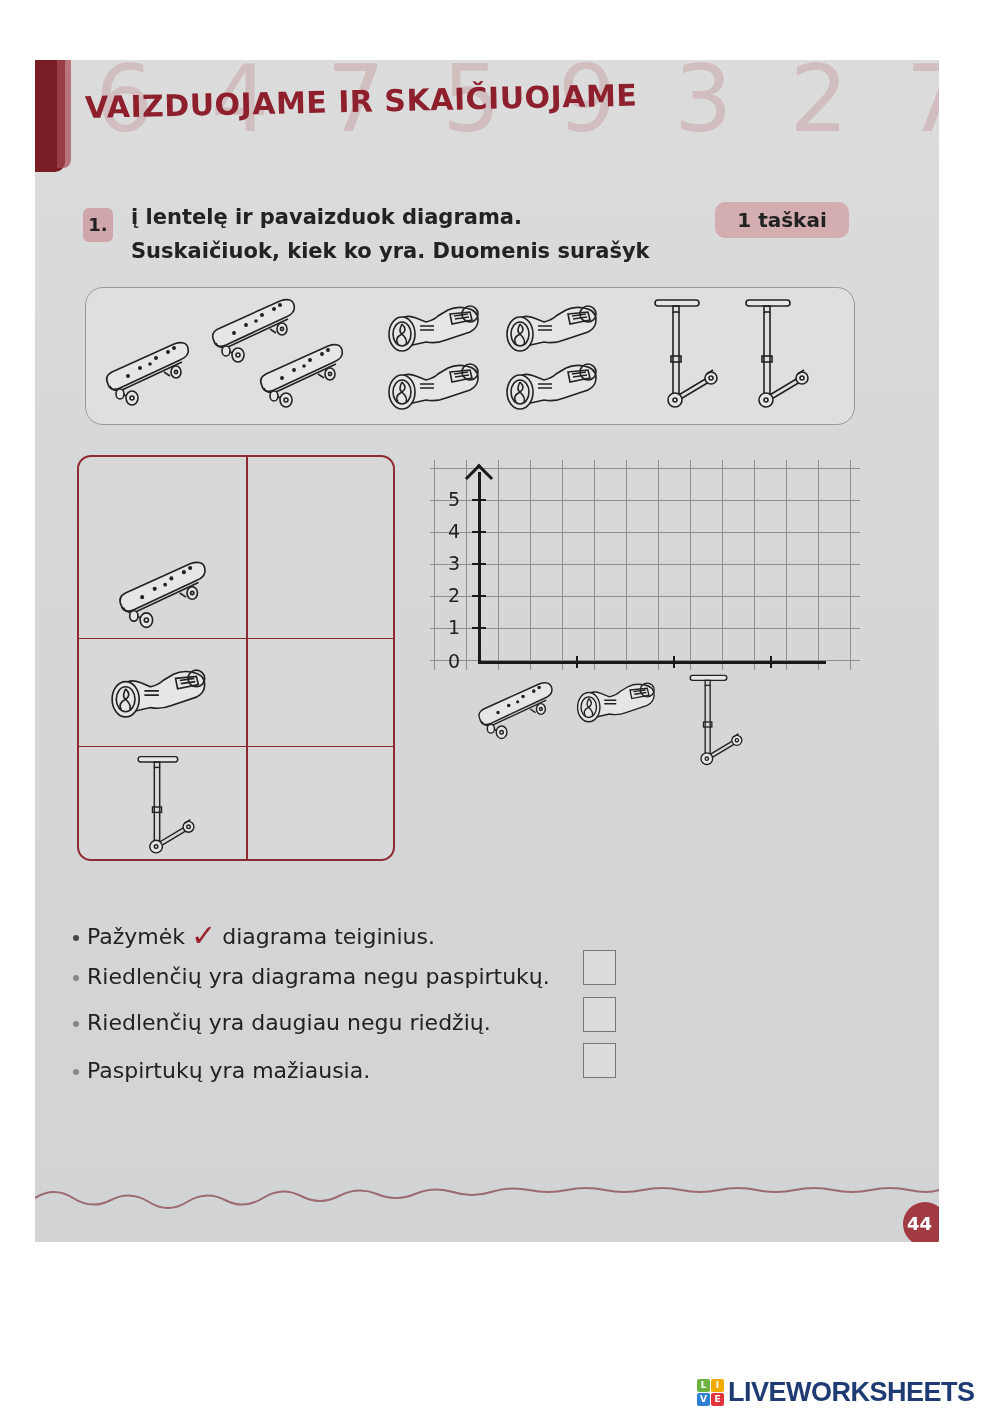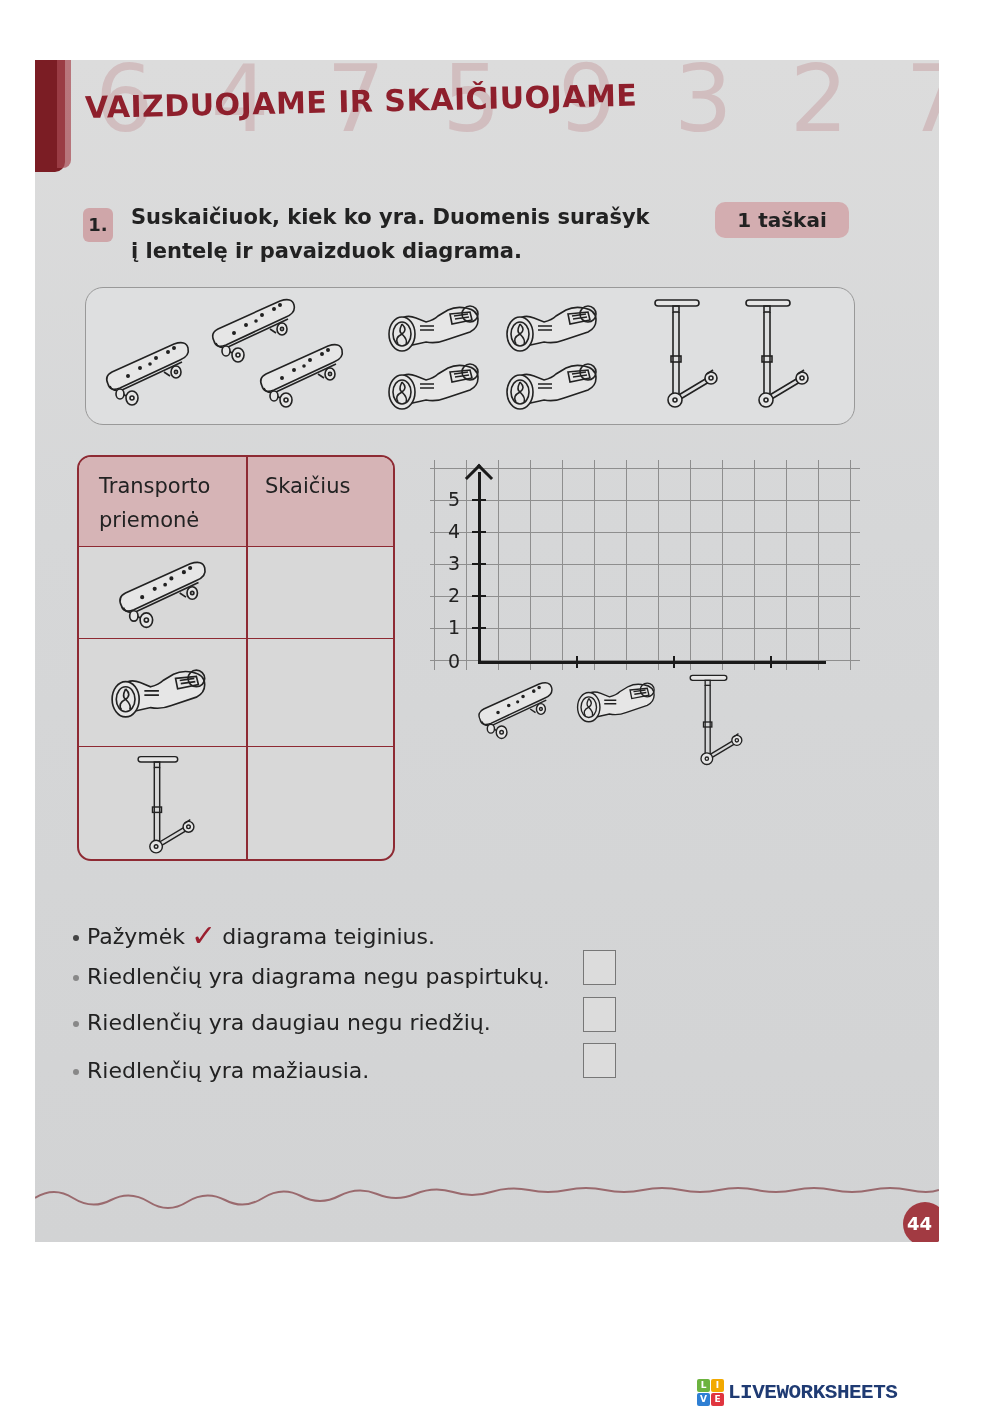--- a/index.html
+++ b/index.html
@@ -95,34 +95,34 @@
   .wave { position: absolute; left: 0; top: 1118px; width: 904px; height: 40px; }
   .page-num {
     position: absolute; left: 868px; top: 1142px; width: 44px; height: 44px;
     background: #a23a42; border-radius: 50%; color: #fff; font-weight: bold;
     font-size: 18px; line-height: 44px; text-indent: 4px;
   }
 
   .lw { position: absolute; left: 697px; top: 1376px; height: 32px; display: flex; align-items: center; }
   .lw-icon { display: grid; grid-template-columns: 13px 13px; grid-template-rows: 13px 13px; gap: 1px; margin-right: 4px; }
   .lw-icon span { font-size: 9px; font-weight: bold; color: #fff; text-align: center; line-height: 13px; border-radius: 2px; }
-  .lw-text { font-family: Liberation Mono, monospace; font-weight: bold; font-size: 21px; color: #1f3b73; letter-spacing: -.5px; }
+  .lw-text { font-family: Liberation Sans, sans-serif; font-weight: bold; font-size: 27px; color: #1f3b73; letter-spacing: -.5px; }
 </style>
 </head>
 <body>
 
 <div class="page">
   <div class="bg-digits">6 4 7 5 9 3 2 7 6 1 0</div>
   <div class="spine"></div>
   <div class="title">VAIZDUOJAME IR SKAIČIUOJAME</div>
 
   <div class="task-num">1.</div>
   <div class="task-text">
+    <div>į lentelę ir pavaizduok diagrama.</div>
     <div>Suskaičiuok, kiek ko yra. Duomenis surašyk</div>
-    <div>į lentelę ir pavaizduok diagrama.</div>
   </div>
   <div class="points">1 taškai</div>
 
   <div class="pic-box">
 
     <svg class="pic" style="left:14px;top:48px" width="94" height="72">
         <use href="#sk"></use>
       </svg>
     <svg class="pic" style="left:120px;top:5px" width="94" height="72">
         <use href="#sk"></use>
@@ -146,27 +146,20 @@
 
     <svg class="pic" style="left:565px;top:8px" width="70" height="120">
         <use href="#sc"></use>
       </svg>
     <svg class="pic" style="left:656px;top:8px" width="70" height="120">
         <use href="#sc"></use>
       </svg>
   </div>
 
   <div class="tbl">
-    <div class="tbl-head">
-      <div class="th" style="left:20px">
-        <div>Transporto</div>
-        <div>priemonė</div>
-      </div>
-      <div class="th" style="left:186px">Skaičius</div>
-    </div>
     <div class="tbl-row" style="top:90px;height:92px">
       <svg class="pic" style="left:34px;top:8px" width="98" height="76">
           <use href="#sk"></use>
         </svg>
       <div class="count-cell"></div>
     </div>
     <div class="tbl-row" style="top:182px;height:108px">
       <svg class="pic" style="left:30px;top:26px" width="104" height="56">
           <use href="#hb"></use>
         </svg>
@@ -240,21 +233,21 @@
     <div class="st" style="top:0">
       <span class="dot"></span><span>Pažymėk</span><span class="check">✓</span><span>diagrama teiginius.</span>
     </div>
     <div class="st" style="top:46px">
       <span class="dot gray"></span><span>Riedlenčių yra diagrama negu paspirtukų.</span>
     </div>
     <div class="st" style="top:92px">
       <span class="dot gray"></span><span>Riedlenčių yra daugiau negu riedžių.</span>
     </div>
     <div class="st" style="top:140px">
-      <span class="dot gray"></span><span>Riedlenčių yra mažiausia.</span>
+      <span class="dot gray"></span><span>Paspirtukų yra mažiausia.</span>
     </div>
   </div>
   <div class="cb" style="left:548px;top:890px"></div>
   <div class="cb" style="left:548px;top:937px"></div>
   <div class="cb" style="left:548px;top:983px"></div>
 
   <svg class="wave" viewBox="0 0 904 40">
     <path d="M0 20 Q19 8 38 20 T76 22 T114 24 T152 24 T190 22 T228 20 T266 18 T304 18 T342 16 T380 16 T418 14 T456 14 T494 12 T532 12 T570 12 T608 12 T646 12 T684 12 T722 12 T760 12 T798 12 T836 12 T874 12 T904 12" fill="none" stroke="#9a6a6e" stroke-width="2"></path>
   </svg>
   <div class="page-num">44</div>

